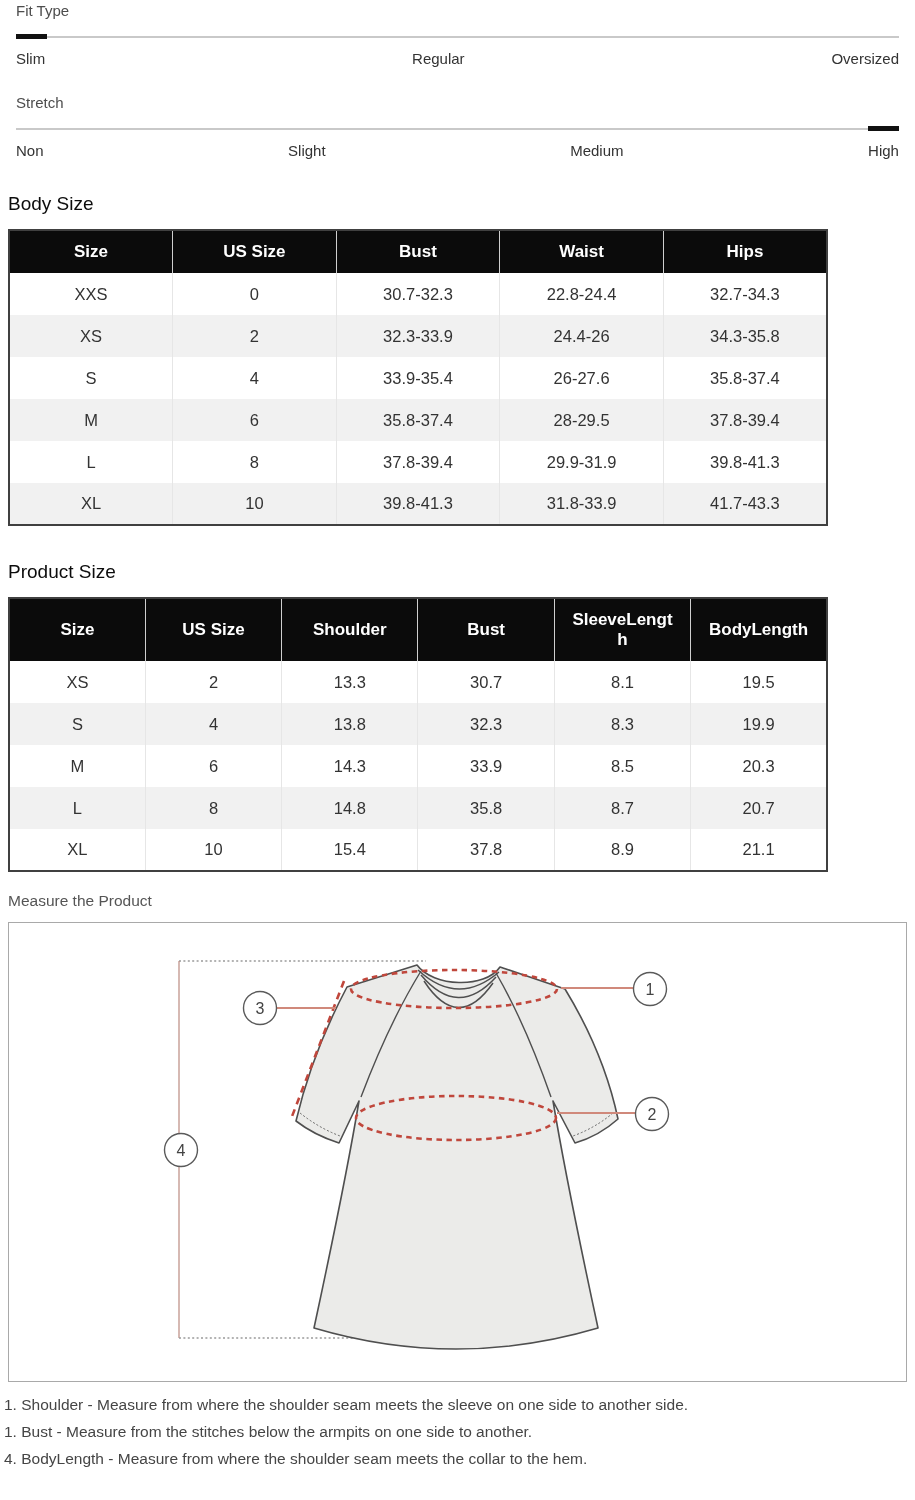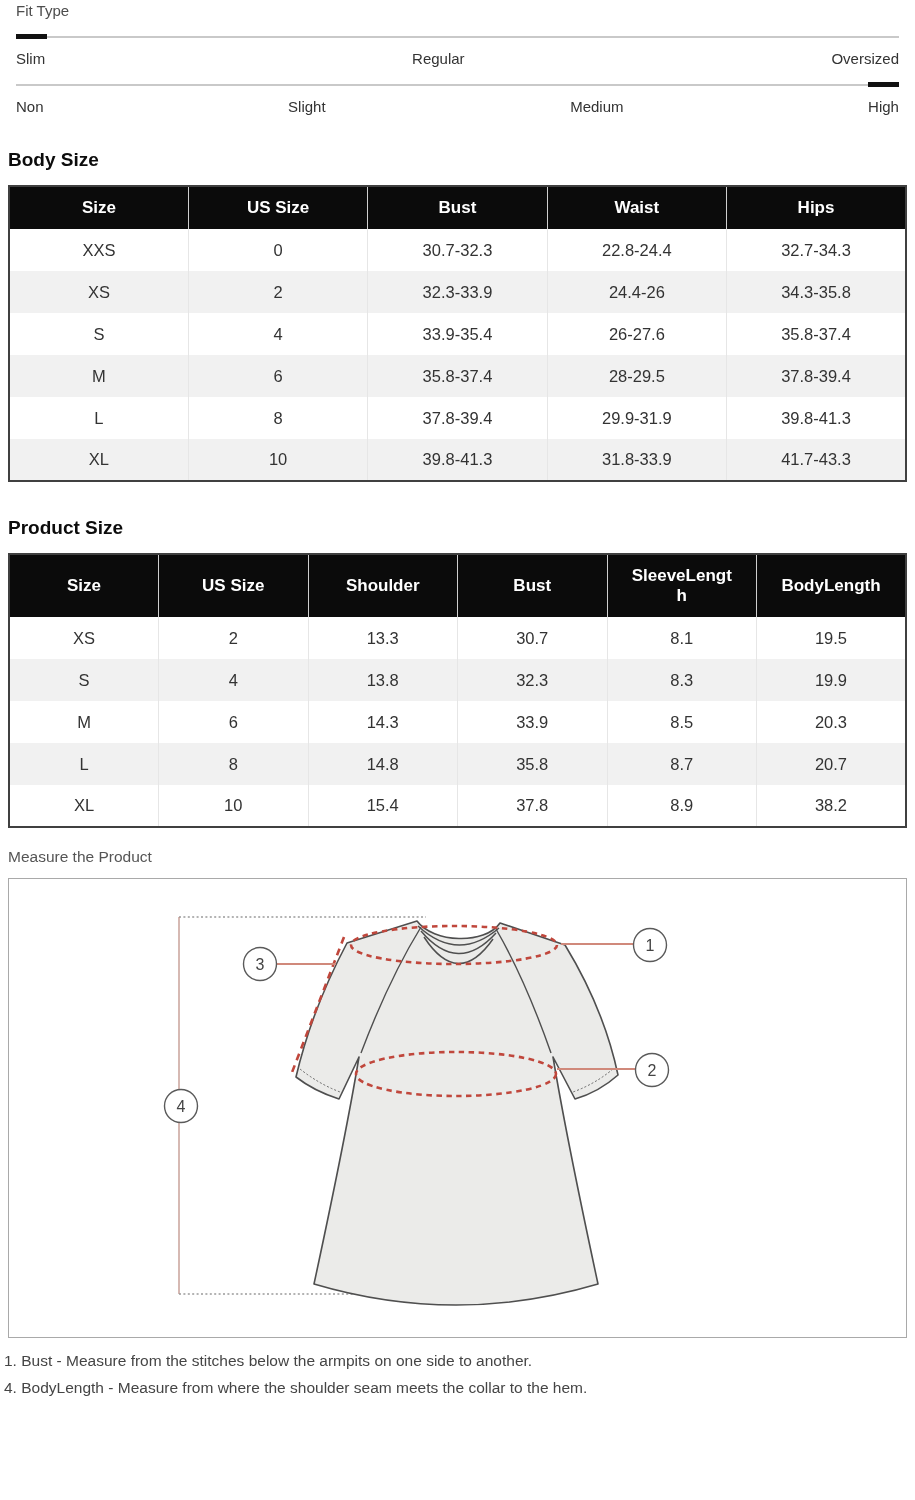--- a/index.html
+++ b/index.html
@@ -16,24 +16,24 @@
     font-family:"Liberation Sans",sans-serif;color:var(--text_primary);
   }
   .pad{padding:0 16px;}
   .slider-title{padding-top:2px;font-size:15px;color:var(--text_muted);}
   .track{position:relative;margin-top:17px;height:2px;background:var(--track);}
   .marker{position:absolute;top:-2px;width:31px;height:5px;background:var(--marker);}
   .marker.left{left:0;}
   .marker.right{right:0;}
   .opts{display:flex;justify-content:space-between;margin-top:12px;font-size:15px;color:var(--text_primary);}
   .slider-title.second{margin-top:25px;}
-  h2.section{margin:0;padding:35px 0 0 8px;font-size:19px;font-weight:bold;color:#0c0c0c;}
+  h2.section{margin:0;padding:35px 0 0 8px;font-size:19px;font-weight:normal;color:#0c0c0c;}
   h2.first{padding-top:34px;}
   table.size-table{
-    width:899px;margin:14px 0 0 8px;border-collapse:collapse;
+    width:820px;margin:14px 0 0 8px;border-collapse:collapse;
     border:2px solid var(--border_dark);table-layout:fixed;
   }
   table.size-table th{
     background:var(--header_bg);color:var(--header_text);
     font-size:17px;font-weight:bold;text-align:center;
     padding:11px 6px;white-space:pre-line;line-height:20px;
     border-left:1px solid #cfcfcf;
   }
   table.size-table th:first-child{border-left:none;}
   table.size-table td{
@@ -59,20 +59,21 @@
   <div class="slider-title">Fit Type</div>
   <div class="track">
     <div class="marker left"></div>
   </div>
   <div class="opts">
     <span>Slim</span>
     <span>Regular</span>
     <span>Oversized</span>
   </div>
 
+  <div class="slider-title second">Stretch</div>
   <div class="track">
     <div class="marker right"></div>
   </div>
   <div class="opts">
     <span>Non</span>
     <span>Slight</span>
     <span>Medium</span>
     <span>High</span>
   </div>
 </div>
@@ -179,21 +180,21 @@
         <td>35.8</td>
         <td>8.7</td>
         <td>20.7</td>
       </tr>
       <tr>
         <td>XL</td>
         <td>10</td>
         <td>15.4</td>
         <td>37.8</td>
         <td>8.9</td>
-        <td>38.2</td>
+        <td>21.1</td>
       </tr>
     </tbody>
   </table>
 
 <div class="caption">Measure the Product</div>
 
 <div class="diagram-box">
   <svg width="897" height="458" viewBox="0 0 897 458">
 
     <path d="M170,38 L417,38" stroke="#9a9a9a" stroke-width="1.3" stroke-dasharray="2 2.4" fill="none"></path>
@@ -245,15 +246,16 @@
       <text class="co-num" x="251" y="91" text-anchor="middle">3</text>
     </g>
     <g>
       <circle cx="172" cy="227" r="16.5" fill="#fff" stroke="#5a5a5a" stroke-width="1.4"></circle>
       <text class="co-num" x="172" y="233" text-anchor="middle">4</text>
     </g>
   </svg>
 </div>
 
 <div class="notes">
+  <div>1. Shoulder - Measure from where the shoulder seam meets the sleeve on one side to another side.</div>
   <div>1. Bust - Measure from the stitches below the armpits on one side to another.</div>
   <div>4. BodyLength - Measure from where the shoulder seam meets the collar to the hem.</div>
 </div>
 
 </body></html>

